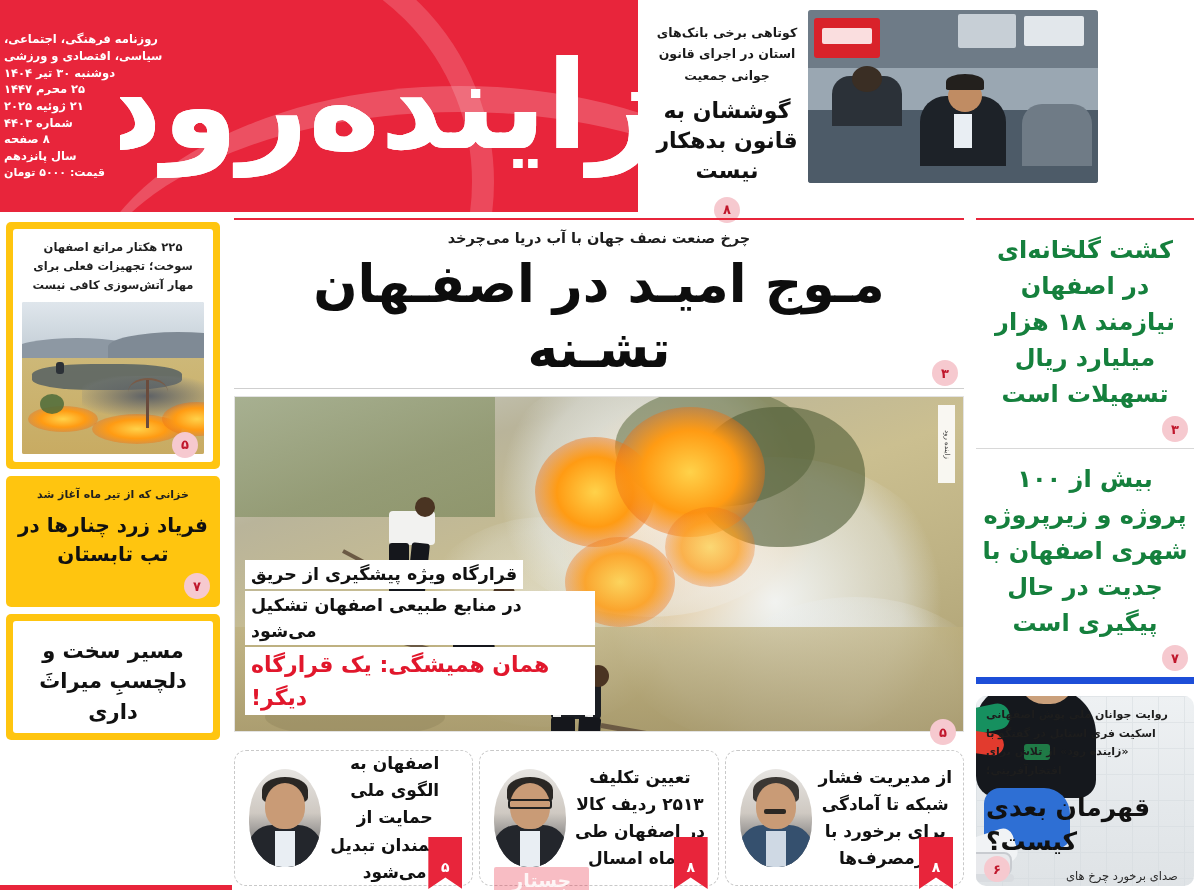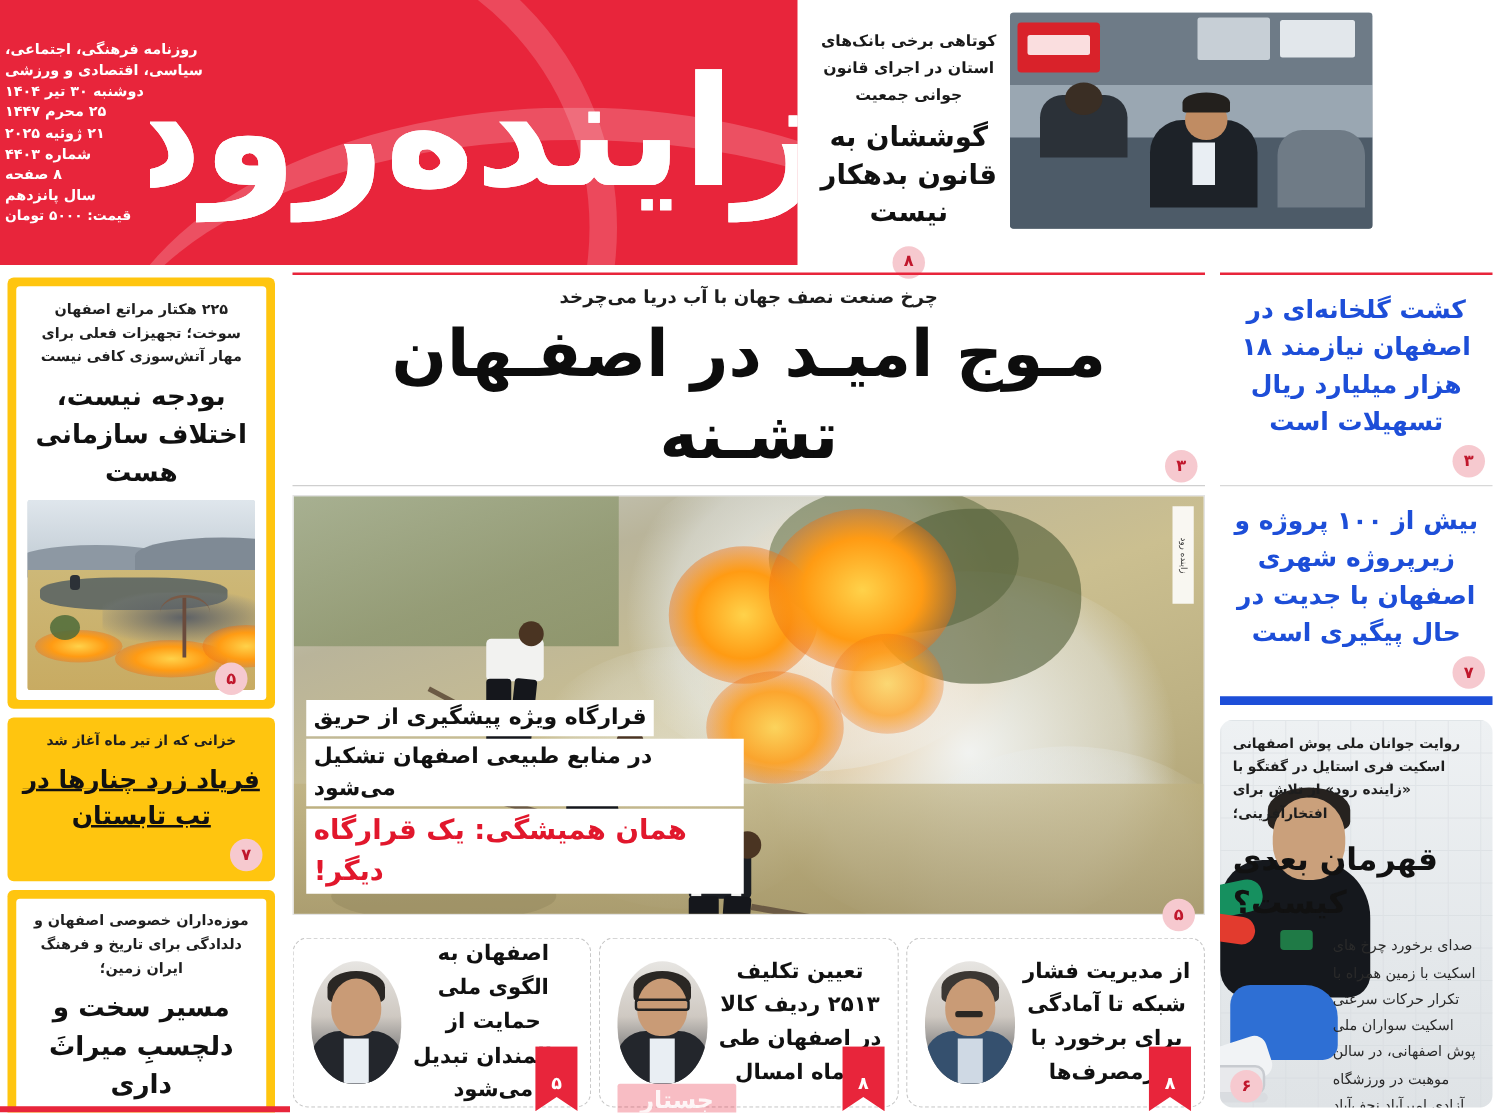--- a/index.html
+++ b/index.html
@@ -136,21 +136,21 @@
   }
   .y-kicker { font-size: 11.5px; line-height: 1.65; color:#1f1f1f; font-weight: 600;}
   .y-head { margin-top: 7px; font-size: 21px; line-height:1.45; font-weight: 900; color:#111; }
   .ybox-photo {
     margin-top: 7px; height: 152px; border-radius: 2px;
     position: relative; overflow: hidden;
     background: linear-gradient(180deg,#cfd9e2 0%,#b8c3cc 32%,#d8c28c 56%,#d9b96f 100%);
   }
   .ybox-plain { padding: 10px 10px 8px 10px; text-align: center; position: relative;}
   .ybox-plain .y-kicker { font-size: 11px; }
-  .ybox-plain .y-head { font-size: 20px; text-decoration: underline; }
+  .ybox-plain .y-head { font-size: 20px; }
   .ybox-3 { padding: 7px; }
   .ybox-3 .ybox-inner { padding: 8px 8px 6px 8px; }
   .badge-wrap { position: relative; height: 0; }
   .badge-abs { position: absolute; right: 6px; top: -22px; }
 
   
   .col-center {
     width: 740px; height: 678px;
     padding: 6px 4px 4px 6px;
     display: flex; flex-direction: column;
@@ -250,21 +250,21 @@
     width: 232px; height: 678px;
     padding: 6px 6px 4px 8px;
     display: flex; flex-direction: column;
   }
   .l-item {
     border-top: 2px solid #e8253b;
     padding: 12px 6px 6px 6px;
     text-align: center; position: relative;
   }
   .l-item.plain { border-top: none; border-bottom: 7px solid #1d4ed8; }
-  .l-head { font-size: 20px; font-weight: 900; line-height: 1.5; color:#1d4ed8; }
+  .l-head { font-size: 24px; font-weight: 900; line-height: 1.5; color:#15803d; }
   .sport-card {
     margin-top: 12px; flex: 1;
     background: linear-gradient(180deg,#eef1f3 0%, #e4e8eb 60%, #dfe3e6 100%);
     border-radius: 10px;
     position: relative; overflow: hidden;
     padding: 10px 10px 6px 10px;
   }
   .sport-kicker { font-size: 11px; line-height: 1.7; font-weight: 600; color:#1d1d1d; text-align: left; position:relative; z-index:3;}
   .sport-head {
     margin-top: 10px; font-size: 25px; font-weight: 900; color:#111;
@@ -350,21 +350,20 @@
     </div>
   </div>
 
   <div class="body-grid">
 
     <div class="col-right">
 
       <div class="ybox">
         <div class="ybox-inner">
           <div class="y-kicker">۲۲۵ هکتار مراتع اصفهان سوخت؛ تجهیزات فعلی برای مهار آتش‌سوزی کافی نیست</div>
-          <div class="y-head">بودجه نیست، اختلاف سازمانی هست</div>
           <div class="ybox-photo">
             <div class="ph" style="left:0;top:0;width:100%;height:46px;background:linear-gradient(180deg,#dfe6ec,#c6d0d8);"></div>
             <div class="ph" style="left:-10px;top:36px;width:130px;height:26px;background:#8d98a3;border-radius:50% 50% 0 0;"></div>
             <div class="ph" style="left:86px;top:30px;width:140px;height:30px;background:#7f8a95;border-radius:50% 50% 0 0;"></div>
             <div class="ph" style="left:0;top:56px;width:100%;height:96px;background:linear-gradient(180deg,#cdb878,#c8ab62);"></div>
             <div class="ph" style="left:10px;top:62px;width:150px;height:26px;background:#4d5b62;border-radius:40%;opacity:.8;"></div>
             <div class="ph" style="left:60px;top:74px;width:130px;height:40px;background:radial-gradient(ellipse,#5d6166 0%, rgba(120,125,130,0.2) 70%, transparent 80%);"></div>
             <div class="flame" style="left:6px;top:104px;width:70px;height:26px;"></div>
             <div class="flame" style="left:70px;top:112px;width:90px;height:30px;"></div>
             <div class="flame" style="left:140px;top:100px;width:70px;height:34px;"></div>
@@ -384,21 +383,20 @@
       <div class="ybox ybox-plain">
         <div class="y-kicker">خزانی که از تیر ماه آغاز شد</div>
         <div class="y-head">فریاد زرد چنارها در تب تابستان</div>
         <div style="display:flex;justify-content:flex-start;margin-top:4px;">
           <div class="pnum">۷</div>
         </div>
       </div>
 
       <div class="ybox ybox-3">
         <div class="ybox-inner">
-          <div class="y-kicker">موزه‌داران خصوصی اصفهان و دلدادگی برای تاریخ و فرهنگ ایران زمین؛</div>
           <div class="y-head">مسیر سخت و دلچسبِ میراثَ داری</div>
         </div>
 
         <div class="badge-wrap"></div>
       </div>
     </div>
 
     <div class="col-center">
 
       <div class="lead-head-box">

